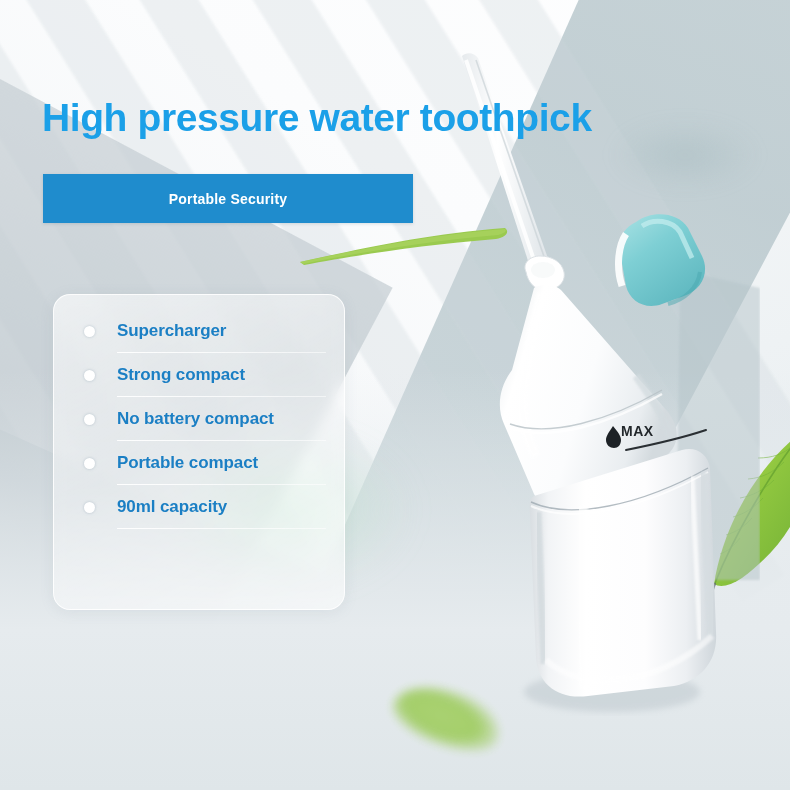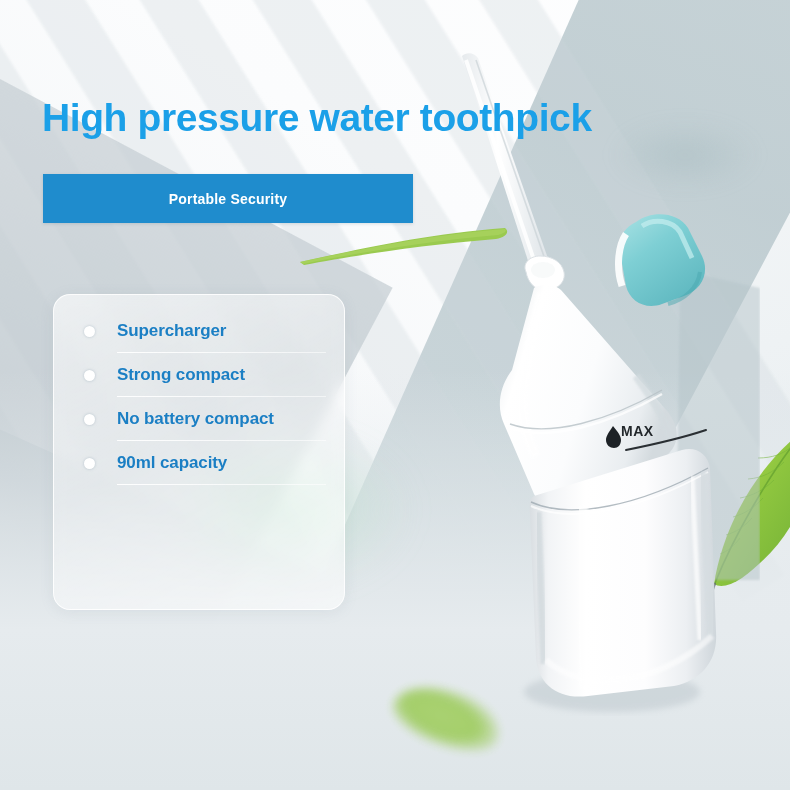--- a/index.html
+++ b/index.html
@@ -437,20 +437,25 @@
       <span class="feature-label">Strong compact</span>
       <span class="feature-rule"></span>
     </div>
 
     <div class="feature-row">
       <span class="feature-bullet"></span>
       <span class="feature-label">No battery compact</span>
       <span class="feature-rule"></span>
     </div>
 
+    <div class="feature-row">
+      <span class="feature-bullet"></span>
+      <span class="feature-label">Portable compact</span>
+      <span class="feature-rule"></span>
+    </div>
 
     <div class="feature-row">
       <span class="feature-bullet"></span>
       <span class="feature-label">90ml capacity</span>
       <span class="feature-rule"></span>
     </div>
 
   </div>
 
 </div>

